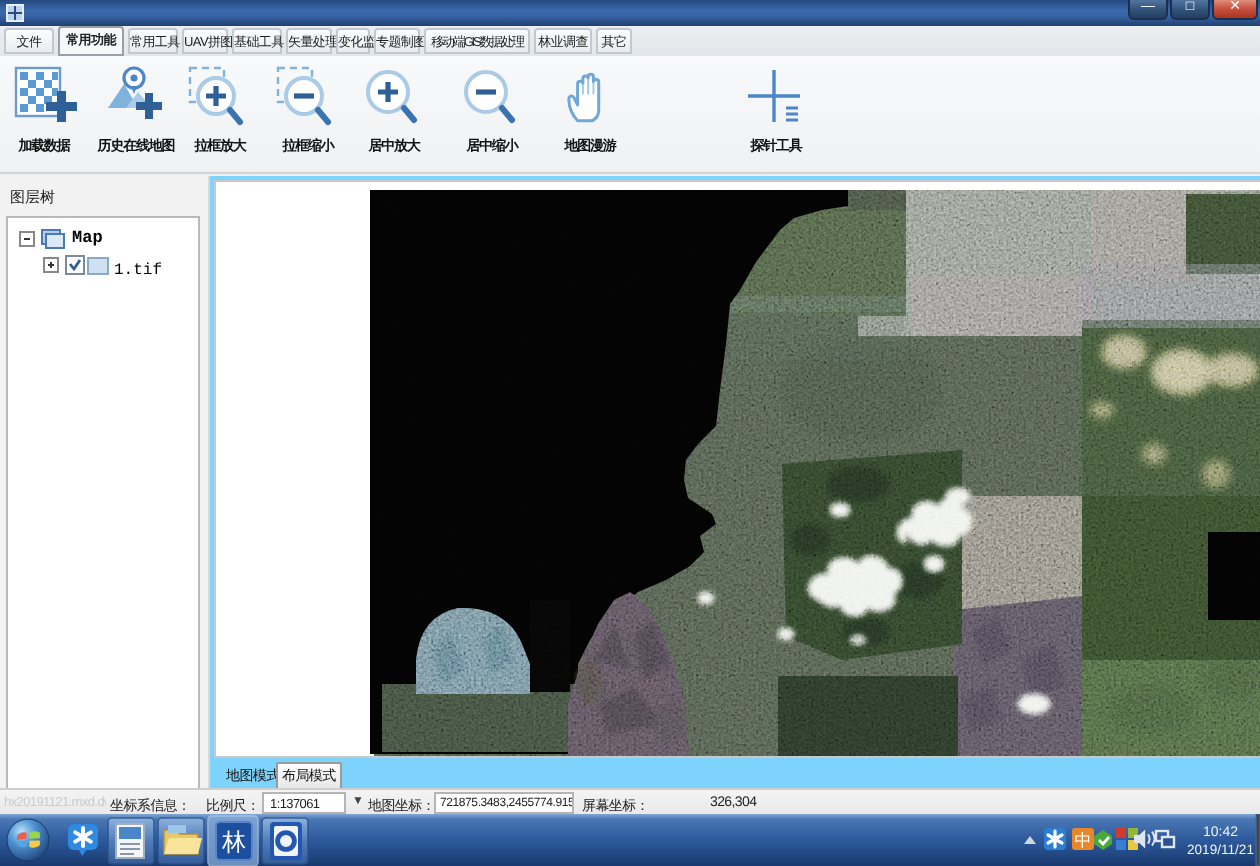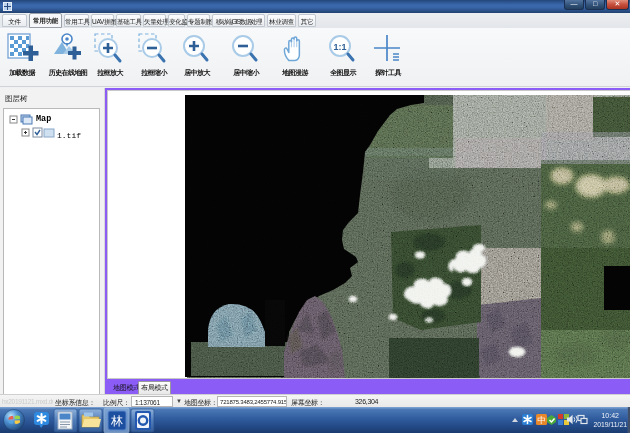--- a/index.html
+++ b/index.html
@@ -14,21 +14,21 @@
 #btncls{right:1px;width:23px;background:linear-gradient(180deg,#e08d7a,#c74f3d 50%,#a93422)}
 .wbtn span{position:absolute;color:#fff;font-size:7px;line-height:8px;width:100%;text-align:center;top:0}
 #tabrow{position:absolute;left:0;top:13px;width:630px;height:15px;background:linear-gradient(180deg,#eceef0,#e3e6ea)}
 .tab{position:absolute;top:1px;height:13px;font-size:6.5px;letter-spacing:-0.3px;white-space:nowrap;line-height:13px;text-align:center;color:#222;
  background:linear-gradient(180deg,#fbfcfd,#e9ecef);border:1px solid #c2c8d0;border-radius:2px 2px 0 0}
 .tab.sel{background:#f7f8f9;border-color:#9aa0a8;top:0;height:15px;font-weight:bold}
 #ribbon{position:absolute;left:0;top:28px;width:630px;height:59px;background:linear-gradient(180deg,#f8f9fa,#f0f1f3);border-bottom:1px solid #d0d3d7}
 .rbtn{position:absolute;top:4px;width:44px;height:52px;text-align:center}
 .rbtn .ric{position:relative;width:36px;height:34px;margin:0 auto}
 .rbtn .rlb{font-size:7px;font-weight:bold;color:#111;margin-top:2px;letter-spacing:-0.6px;white-space:nowrap}
-#main{position:absolute;left:0;top:88px;width:630px;height:306px;background:#8b5cf6}
+#main{position:absolute;left:0;top:88px;width:630px;height:306px;background:#7dd3fc}
 #lpanel{position:absolute;left:0;top:0;width:105px;height:306px;background:#f2f2f2;border-right:1px solid #d8d8d8}
 #lpanel .hd{font-size:7.5px;color:#222;padding:6px 0 0 5px;height:17px}
 #treebox{position:absolute;left:3px;top:20px;width:97px;height:336px;background:#fff;border:1px solid #b9b9b9}
 .trow{position:relative;height:13px;font-size:8px;color:#000;white-space:nowrap}
 #canvas{position:absolute;left:107px;top:2px;width:524px;height:289px;background:#fff;border:1px solid #c8c8c8;border-right:none}
 #mtabs{position:absolute;left:107px;top:293px;width:523px;height:13px;font-size:7px;letter-spacing:-0.3px}
 #statusbar{position:absolute;left:0;top:394px;width:630px;height:13px;background:linear-gradient(180deg,#f4f4f4,#e9e9e9);border-top:1px solid #cfcfcf;font-size:7px;letter-spacing:-0.3px;color:#222}
 #taskbar{position:absolute;left:0;top:407px;width:630px;height:26px;background:linear-gradient(180deg,#83a7d4 0%,#4a77b4 10%,#305c9e 45%,#234a86 75%,#1a3a6e 100%)}
 </style></head>
 <body>
@@ -132,29 +132,20 @@
     </div>
 <div class="rbtn" style="left:273px">
       <div class="ric">
 <svg width="36" height="34" viewBox="0 0 36 34">
  <g transform="translate(3,2) scale(0.88)">
             <path d="M10 30 C7 27 5 22 5 18 C5 16 7 15 8 17 L10 21 L10 9 C10 7 13 7 13 9 L13 6 C13 4 16 4 16 6 L16 5 C16 3 19 3 19 5 L19 8 C19 6 22 6 22 8 L22 24 C22 27 20 30 17 30 Z" fill="#fff" stroke="#6fa7d8" stroke-width="1.7" stroke-linejoin="round"></path>
  <path d="M13 9 v6 M16 6 v9 M19 8 v7" stroke="#9cc3e4" stroke-width="1"></path>
           </g>
 </svg></div>
       <div class="rlb">地图漫游</div>
-    </div>
-<div class="rbtn" style="left:321px">
-      <div class="ric">
-<svg width="36" height="34" viewBox="0 0 36 34">
- <circle cx="15" cy="14" r="10" fill="#fff" stroke="#a9cbe8" stroke-width="2"></circle>
- <text x="15" y="17.5" font-size="9" font-weight="bold" fill="#2e5f96" text-anchor="middle" font-family="Liberation Sans">1:1</text>
- <path d="M23 22 L28 28" stroke="#3a73b0" stroke-width="3" stroke-linecap="round"></path>
-</svg></div>
-      <div class="rlb">全图显示</div>
     </div>
 <div class="rbtn" style="left:366px">
       <div class="ric">
 <svg width="36" height="34" viewBox="0 0 36 34">
  <path d="M17 3 v26 M4 16 h26" stroke="#4a86c8" stroke-width="1.7"></path>
  <path d="M23 22 h6 M23 25 h6 M23 28 h6" stroke="#4a86c8" stroke-width="1.4"></path>
 </svg></div>
       <div class="rlb">探针工具</div>
     </div>
 </div>

